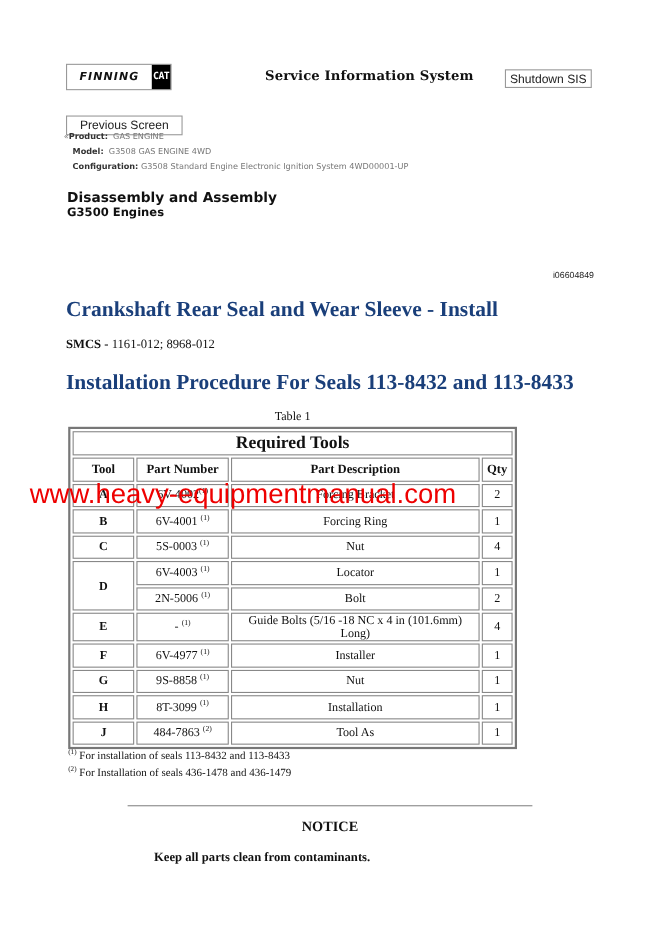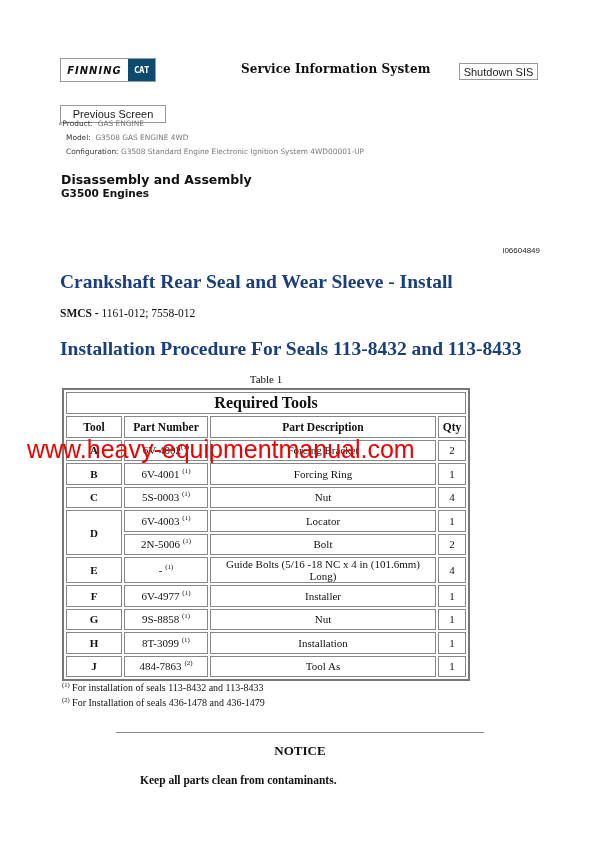--- a/index.html
+++ b/index.html
@@ -9,38 +9,38 @@
     .logo {
       position: absolute; left: 60px; top: 58px; width: 96px; height: 24px;
       border: 1px solid #999; background: #fff; display: flex; align-items: stretch;
     }
     .logo .finning {
       flex: 1; display: flex; align-items: center; justify-content: center;
       font-family: "DejaVu Sans", sans-serif; font-weight: bold; font-style: italic;
       font-size: 10px; letter-spacing: 1px; color: #111;
     }
     .logo .cat {
-      width: 27px; background: #0c4a6e; color: #fff; display: flex; align-items: center;
+      width: 17px; background: #000000; color: #fff; display: flex; align-items: center;
       justify-content: center; font-family: "DejaVu Sans Mono", monospace; font-weight: bold;
       font-size: 9px; letter-spacing: -0.5px;
     }
     .btn {
       position: absolute; height: 18px; border: 1px solid #999; background: #fff;
       font-family: "Liberation Sans", sans-serif; font-size: 11px; color: #222;
       display: flex; align-items: center; justify-content: center; cursor: pointer;
     }
     .btn-prev { left: 60px; top: 85px; width: 106px; margin-top: 20px; }
     .btn-shutdown { left: 459px; top: 63px; width: 79px; height: 17px; }
     .sis-title {
       position: absolute; left: 241px; top: 62px; font-family: "DejaVu Serif", serif;
       font-weight: bold; font-size: 12px; color: #111; letter-spacing: 0.1px;
     }
 
     .crumbs { position: absolute; left: 61px; top: 117px; font-family: "DejaVu Sans", sans-serif; font-size: 7.4px; color: #777; line-height: 14px; }
-    .crumbs .lbl { color: #333; font-weight: normal; }
+    .crumbs .lbl { color: #333; font-weight: bold; }
     .crumbs .row1 { position: relative; left: -3px; }
     .crumbs .indent { padding-left: 5px; }
 
     .doc-head { position: absolute; left: 61px; top: 172px; width: 480px; }
     .doc-head .h1 { font-family: "DejaVu Sans", sans-serif; font-weight: bold; font-size: 12.5px; color: #111; line-height: 15px; }
     .doc-head .h2 { font-family: "DejaVu Sans", sans-serif; font-weight: bold; font-size: 10.5px; color: #111; line-height: 13px; }
     .doc-head .meta { display: flex; justify-content: space-between; font-family: "DejaVu Sans", sans-serif; font-weight: bold; font-size: 7.4px; color: #222; margin-top: 6px; }
 
     .image-id { position: absolute; right: 60px; top: 246px; font-family: "Liberation Sans", sans-serif; font-size: 8px; color: #222; }
 
@@ -103,21 +103,21 @@
 </div>
 
 <div class="doc-head">
   <div class="h1">Disassembly and Assembly</div>
   <div class="h2">G3500 Engines</div>
 </div>
 
 <div class="image-id">i06604849</div>
 
 <div class="title-main">Crankshaft Rear Seal and Wear Sleeve - Install</div>
-<div class="smcs"><b>SMCS -</b><span> 1161-012; 7558-012</span></div>
+<div class="smcs"><b>SMCS -</b><span> 1161-012; 8968-012</span></div>
 <div class="title-sub">Installation Procedure For Seals 113-8432 and 113-8433</div>
 
 <div class="table-caption">Table 1</div>
 
 <table class="tools-table">
   <tbody>
       <tr>
     <th class="caption-row" colspan="4">Required Tools</th>
   </tr>
   <tr>

